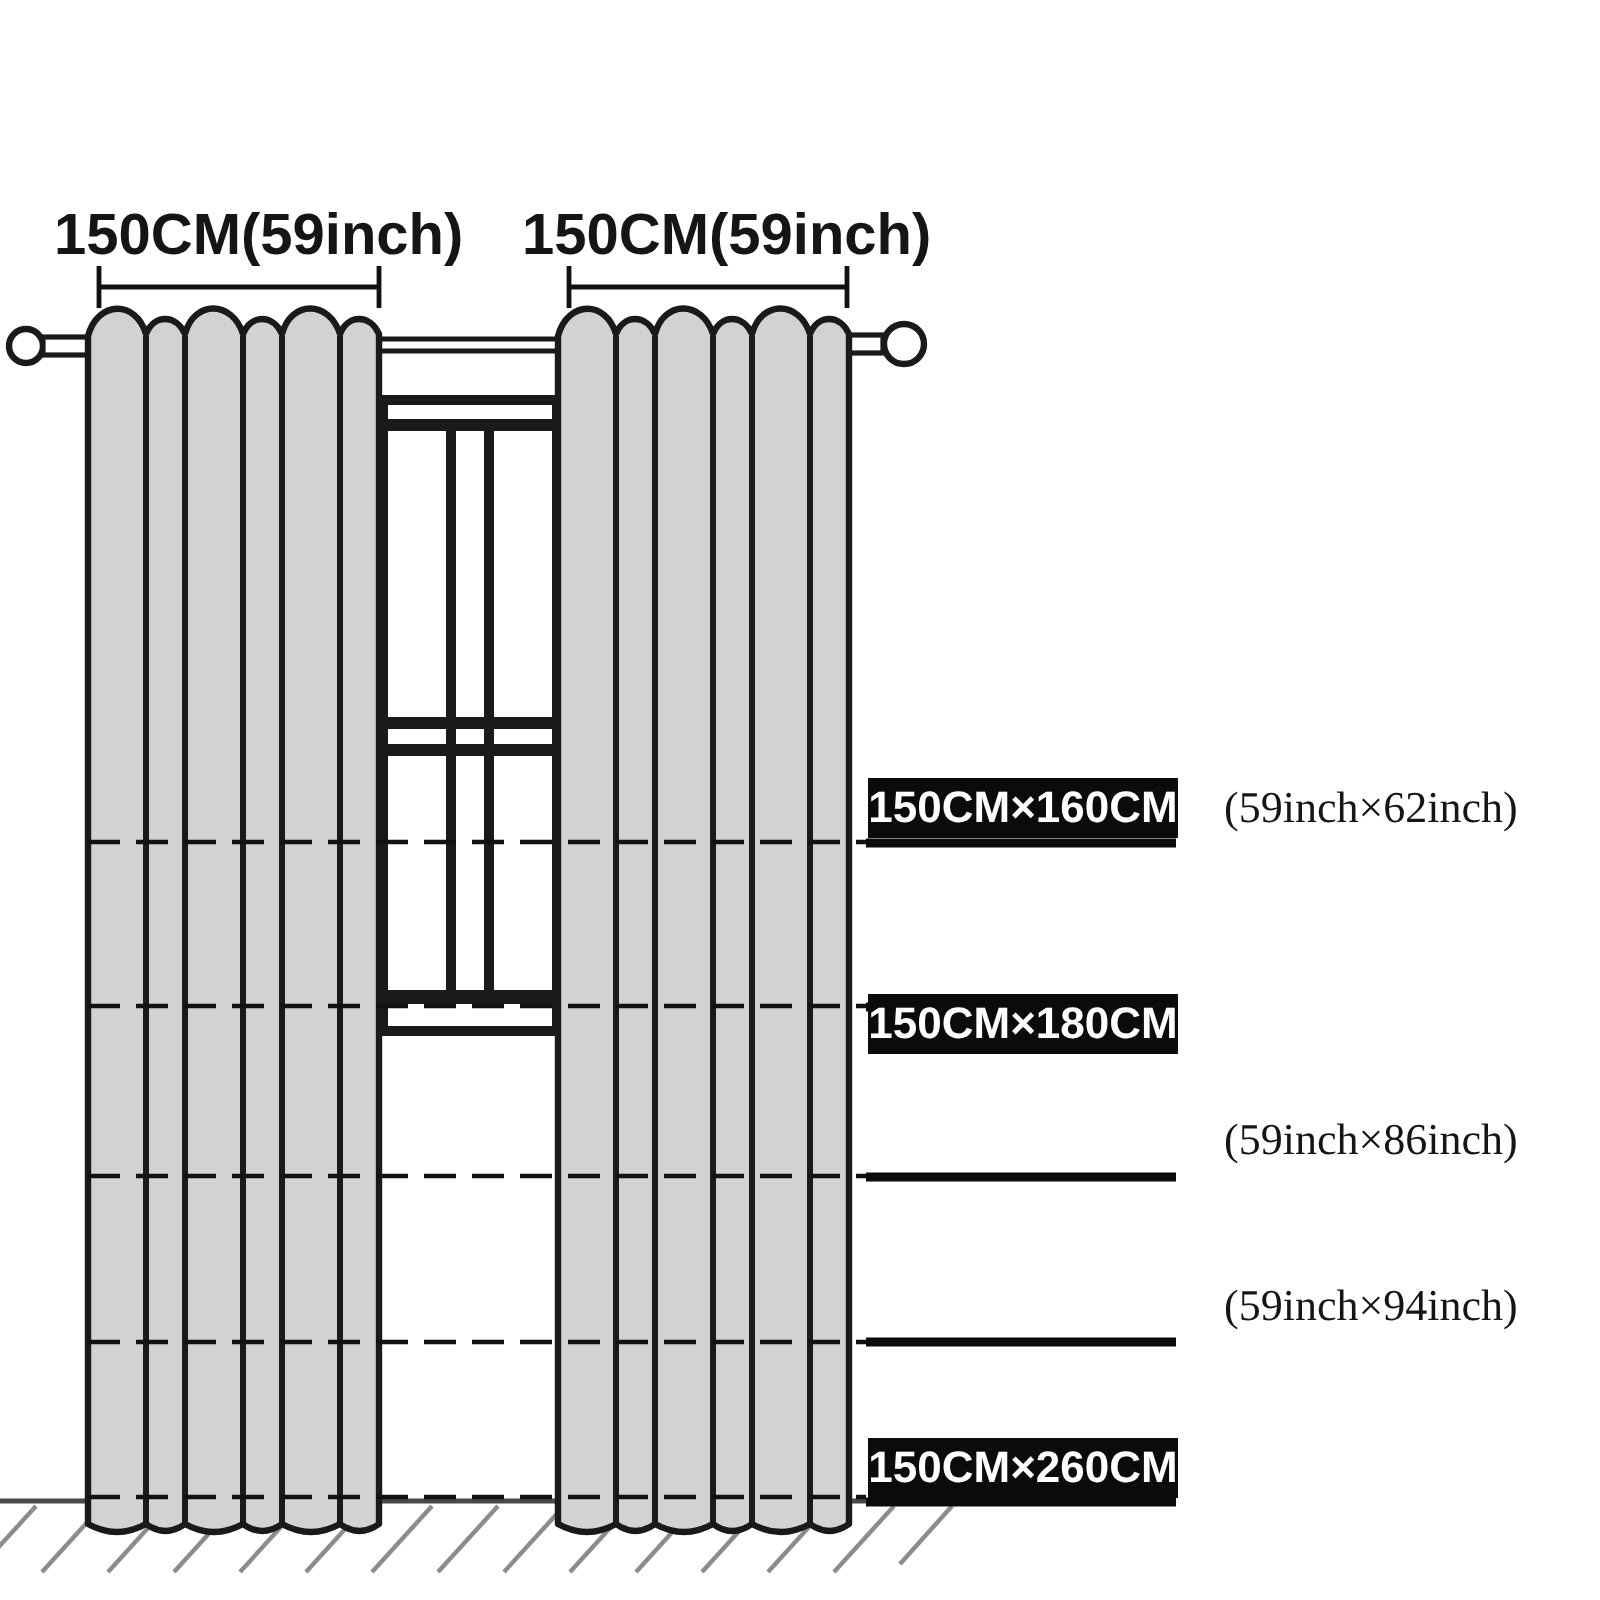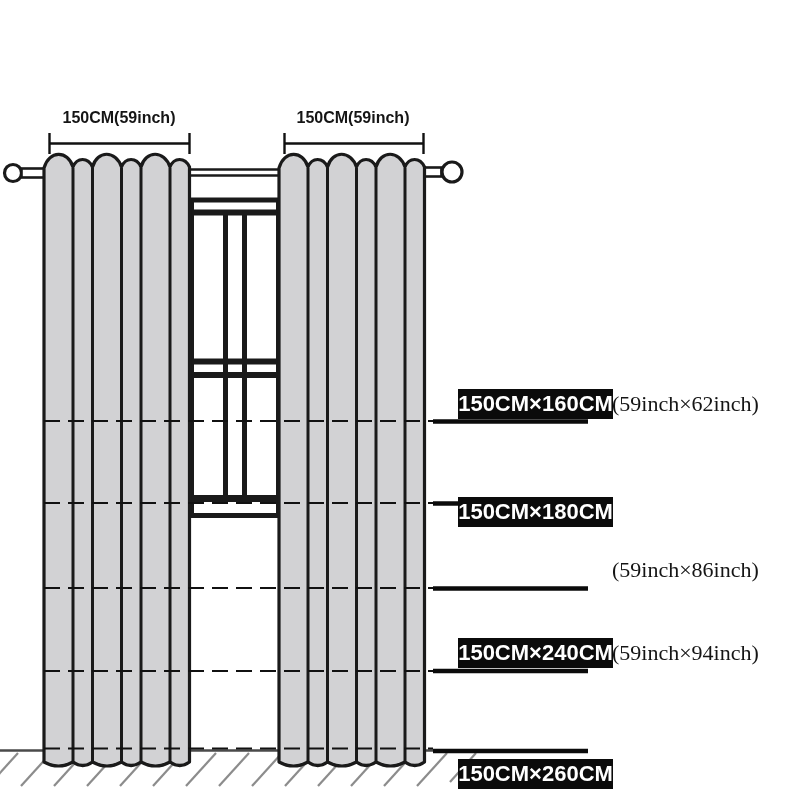--- a/index.html
+++ b/index.html
@@ -13,58 +13,57 @@
     overflow: hidden;
   }
   .diagram-svg { position: absolute; left: 0; top: 0; }
   .dim-label {
     position: absolute;
     top: 101px;
     width: 184px;
     height: 34px;
     line-height: 34px;
     text-align: center;
-    font-size: 16px;
+    font-size: 29px;
     font-weight: 600;
     color: #151515;
     letter-spacing: 0px;
     white-space: nowrap;
   }
   .dim-label-left  { left: 27px;  }
   .dim-label-right { left: 261px; }
   .size-badge {
     position: absolute;
     left: 434px;
     width: 155px;
     height: 30px;
     background: #0b0b0b;
     color: #ffffff;
     font-size: 22px;
     font-weight: 700;
     line-height: 30px;
     text-align: center;
     white-space: nowrap;
-    margin-left: 24px;
   }
   .size-inch {
     position: absolute;
     left: 612px;
     height: 30px;
     line-height: 30px;
     font-size: 22px;
     font-weight: 500;
     color: #151515;
     white-space: nowrap;
     font-family: Liberation Serif, serif;
   }
   .row1 { top: 389px; }
   .row2 { top: 497px; }
   .row3 { top: 555px; }
   .row4 { top: 638px; }
-  .row5 { top: 759px; }
+  .row5 { top: 719px; }
 </style>
 </head>
 <body>
 
 <div class="stage">
 
   <svg class="diagram-svg" width="800" height="800" viewBox="0 0 800 800">
 
     <g stroke="#1a1a1a" fill="none">
       <line x1="186" y1="200" x2="284" y2="200" stroke-width="5"></line>
@@ -186,18 +185,17 @@
   <div class="dim-label dim-label-left">150CM(59inch)</div>
   <div class="dim-label dim-label-right">150CM(59inch)</div>
 
   <div class="size-badge row1">150CM×160CM</div>
   <div class="size-inch  row1">(59inch×62inch)</div>
 
   <div class="size-badge row2">150CM×180CM</div>
 
   <div class="size-inch  row3">(59inch×86inch)</div>
 
-  <div class="size-badge row4">150CM×240CM</div>
   <div class="size-inch  row4">(59inch×94inch)</div>
 
   <div class="size-badge row5">150CM×260CM</div>
 
 </div>
 
 </body></html>

